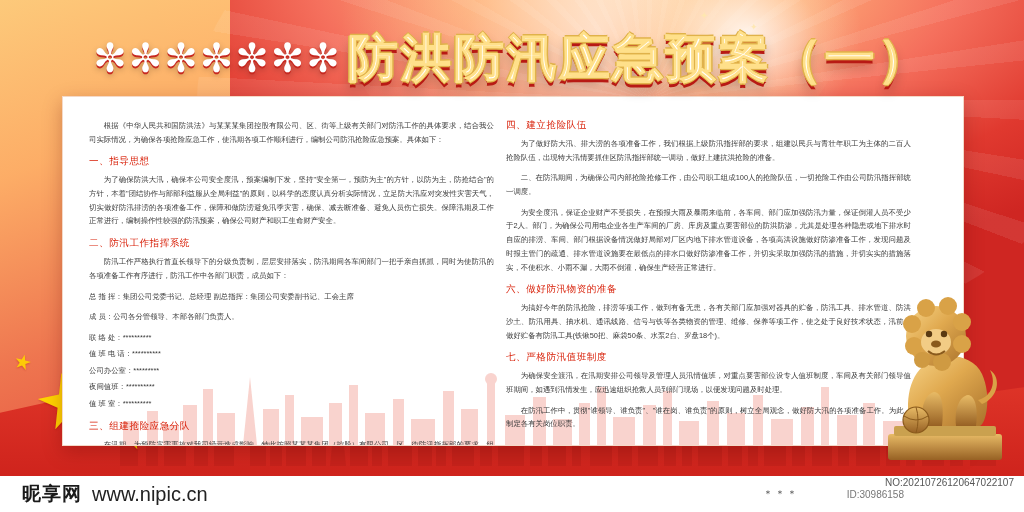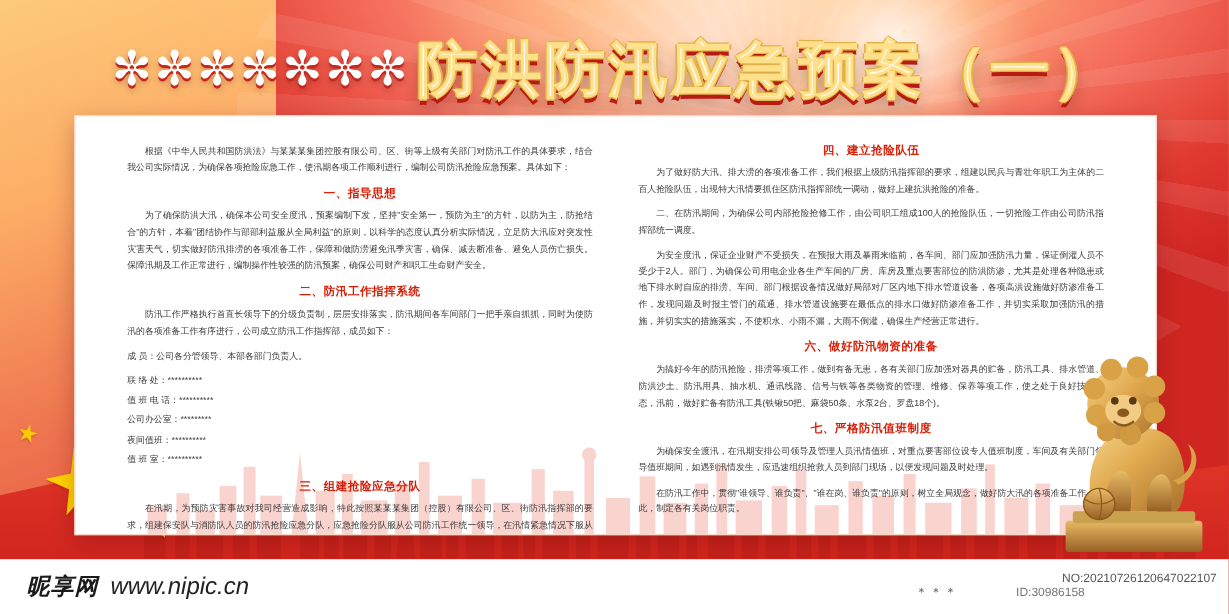--- a/index.html
+++ b/index.html
@@ -88,54 +88,53 @@
   }
 
   
   .board{
     position:absolute;left:62px;top:96px;width:900px;height:348px;
     background:#ffffff;
     box-shadow:0 6px 18px rgba(90,0,0,.28);
     border:1px solid #f4d9c8;
     overflow:hidden;
   }
-  .board-inner{position:absolute;inset:0;padding:22px 43px;box-sizing:border-box;display:flex;gap:26px;}
+  .board-inner{position:absolute;inset:0;padding:22px 26px;box-sizing:border-box;display:flex;}
   .col{width:calc(50% - 13px);box-sizing:border-box;}
   .col-left{padding-right:6px;}
   .col-right{padding-left:6px;}
 
   .para{
     font-size:7.4px;line-height:1.85;color:#3a3a3a;text-align:justify;
     margin:0 0 7px 0;text-indent:2em;
   }
   .para.noind{text-indent:0;}
   .h-sec{
-    font-size:9.6px;font-weight:bold;color:#d81e06;margin:9px 0 5px 0;
+    font-size:9.6px;font-weight:normal;color:#d81e06;margin:9px 0 5px 0;
     letter-spacing:.5px;
-    text-align:center;
   }
   .h-sec:first-child{margin-top:0;}
   .contact{
     font-size:7.4px;line-height:1.95;color:#3a3a3a;margin:0 0 2px 0;
   }
 
   
   .board-skyline{
     position:absolute;left:0;bottom:0;width:900px;height:86px;pointer-events:none;opacity:.9;
   }
 
   
   .lion{
     position:absolute;right:4px;bottom:48px;width:150px;height:190px;z-index:6;
   }
 
   
   .footer{
-    position:absolute;left:0;bottom:0;width:1024px;height:46px;
-    background:#ffffff;display:flex;align-items:center;z-index:9;font-style:italic;
+    position:absolute;left:0;bottom:0;width:1024px;height:36px;
+    background:#ffffff;display:flex;align-items:center;z-index:9;
   }
   .logo-cn{
     font-size:19px;font-weight:bold;color:#1a1a1a;margin-left:22px;letter-spacing:1px;
   }
   .logo-url{
     font-size:20px;color:#222;margin-left:10px;font-family:"Liberation Sans",sans-serif;
   }
   .wm{
     position:absolute;right:120px;bottom:12px;font-size:10px;color:#777;z-index:12;padding-left:15px;
   }
@@ -266,21 +265,22 @@
 
     <div class="board-inner">
 
       <div class="col col-left">
         <p class="para">根据《中华人民共和国防洪法》与某某某集团控股有限公司、区、街等上级有关部门对防汛工作的具体要求，结合我公司实际情况，为确保各项抢险应急工作，使汛期各项工作顺利进行，编制公司防汛抢险应急预案。具体如下：</p>
 
         <h3 class="h-sec">一、指导思想</h3>
         <p class="para">为了确保防洪大汛，确保本公司安全度汛，预案编制下发，坚持"安全第一，预防为主"的方针，以防为主，防抢结合"的方针，本着"团结协作与部部利益服从全局利益"的原则，以科学的态度认真分析实际情况，立足防大汛应对突发性灾害天气，切实做好防汛排涝的各项准备工作，保障和做防涝避免汛季灾害，确保、减去断准备、避免人员伤亡损失。保障汛期及工作正常进行，编制操作性较强的防汛预案，确保公司财产和职工生命财产安全。</p>
 
         <h3 class="h-sec">二、防汛工作指挥系统</h3>
-        <p class="para">防汛工作严格执行首直长领导下的分级负责制，层层安排落实，防汛期间各车间部门一把手亲自抓抓，同时为使防汛的各项准备工作有序进行，公司成立防汛工作指挥部，成员如下：</p>
+        <p class="para">防汛工作严格执行首直长领导下的分级负责制，层层安排落实，防汛期间各车间部门一把手亲自抓抓，同时为使防汛的各项准备工作有序进行，防汛工作中各部门职责，成员如下：</p>
+        <p class="para noind">总  指  挥：集团公司党委书记、总经理 副总指挥：集团公司安委副书记、工会主席</p>
         <p class="para noind">成  员：公司各分管领导、本部各部门负责人。</p>
 
         <p class="contact">联 络 处：**********</p>
         <p class="contact">值 班 电 话：**********</p>
         <p class="contact">公司办公室：*********</p>
         <p class="contact">夜间值班：**********</p>
         <p class="contact">值  班  室：**********</p>
 
         <h3 class="h-sec">三、组建抢险应急分队</h3>
         <p class="para">在汛期，为预防灾害事故对我司经营造成影响，特此按照某某某集团（控股）有限公司、区、街防汛指挥部的要求，组建保安队与消防队人员的防汛抢险应急分队，应急抢险分队服从公司防汛工作统一领导，在汛情紧急情况下服从统一指挥，负责处置紧急情况。</p>

